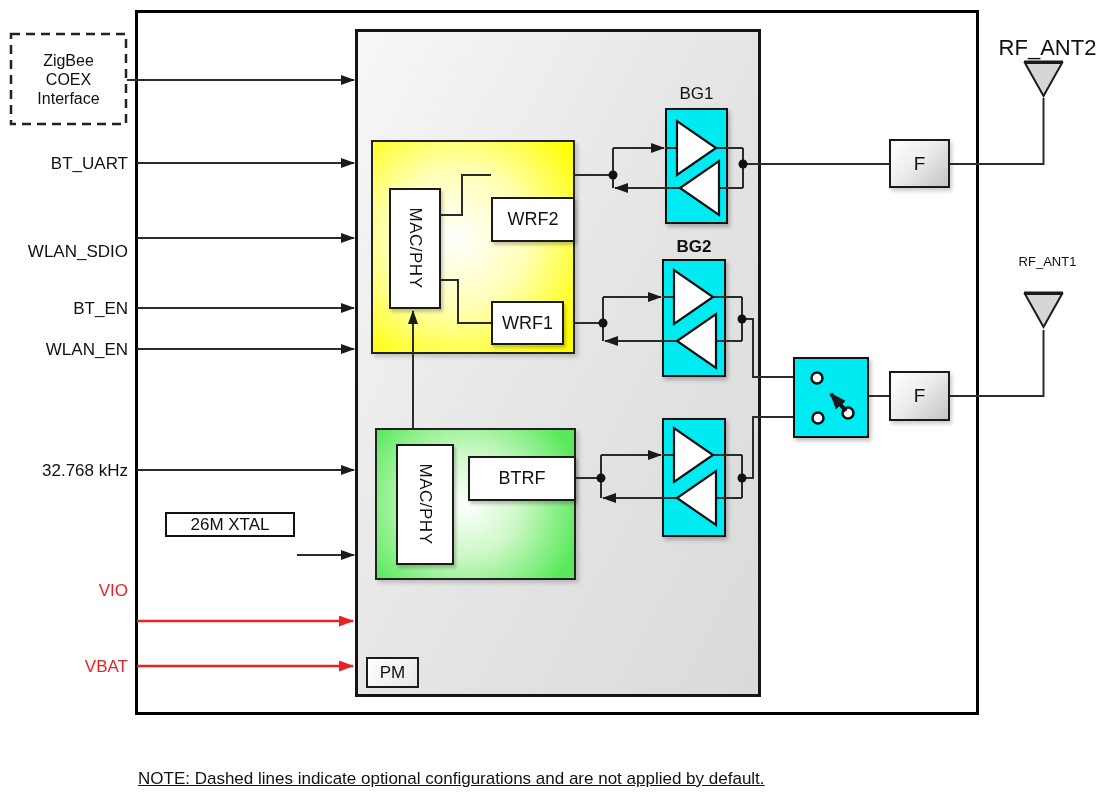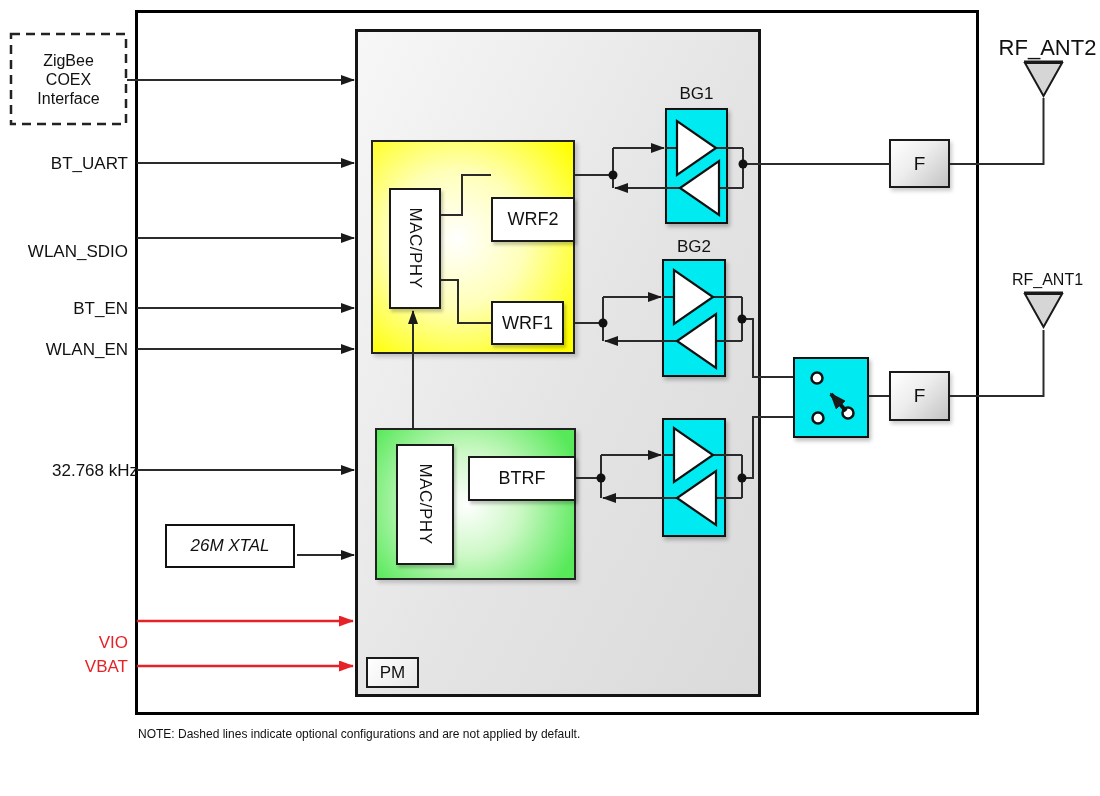--- a/index.html
+++ b/index.html
@@ -51,21 +51,21 @@
     font-size:17px;
   }
   
   .sig{left:0;width:128px;text-align:right;font-size:17px;white-space:nowrap;}
   .sig.red{color:var(--red,#e62228);}
   .blk-label{text-align:center;font-size:17px;white-space:nowrap;}
   .zigbee{left:10px;top:33px;width:117px;height:92px;display:flex;flex-direction:column;
     align-items:center;justify-content:center;font-size:16px;line-height:19px;text-align:center;}
   .vtext{position:absolute;white-space:nowrap;font-size:17px;letter-spacing:.5px;
     transform:translate(-50%,-50%) rotate(90deg);}
-  .note{left:138px;top:727px;font-size:12px;white-space:nowrap;}
+  .note{left:138px;top:769px;font-size:17px;white-space:nowrap;text-decoration:underline;}
   
   #overlay{position:absolute;left:0;top:0;pointer-events:none;}
   .wire{stroke:var(--line,#2b2b2b);stroke-width:2;fill:none;}
   .wire-red{stroke:var(--red,#e62228);stroke-width:2.5;fill:none;}
   .dash-rect{stroke:#222;stroke-width:2.5;fill:none;stroke-dasharray:9 6;}
   .amp-tri{fill:#fff;stroke:#111;stroke-width:2.2;stroke-linejoin:miter;}
   .dot{fill:#111;}
   .sw-circle{fill:#fff;stroke:#111;stroke-width:2.5;}
   .sw-lever{stroke:#111;stroke-width:4;fill:none;}
   .ant-shape{fill:var(--antenna-fill,#d6d6d6);stroke:#1a1a1a;stroke-width:2;}
@@ -84,25 +84,25 @@
   <div class="abs zigbee">
     <span>ZigBee</span>
     <span>COEX</span>
     <span>Interface</span>
   </div>
 
   <div class="abs sig" style="top:154px;">BT_UART</div>
   <div class="abs sig" style="top:229px;margin-top:13px;">WLAN_SDIO</div>
   <div class="abs sig" style="top:299px;">BT_EN</div>
   <div class="abs sig" style="top:340px;">WLAN_EN</div>
-  <div class="abs sig" style="top:461px;margin-left:10px;">32.768 kHz</div>
-  <div class="abs sig red" style="top:633px;">VIO</div>
+  <div class="abs sig" style="top:461px;">32.768 kHz</div>
+  <div class="abs sig red" style="top:581px;">VIO</div>
   <div class="abs sig red" style="top:657px;">VBAT</div>
 
-  <div class="abs xtal-box" style="left:165px;top:524px;width:130px;height:44px;font-style:italic;">
+  <div class="abs xtal-box" style="left:165px;top:512px;width:130px;height:25px;">
     <span>26M XTAL</span>
   </div>
 
   <div class="abs wlan-block" style="left:371px;top:140px;width:204px;height:214px;"></div>
   <div class="abs white-box" style="left:389px;top:188px;width:52px;height:121px;"></div>
   <div class="vtext" style="left:415px;top:248px;">MAC/PHY</div>
   <div class="abs white-box" style="left:491px;top:153px;width:84px;height:45px;margin-top:44px;">
     <span>WRF2</span>
   </div>
   <div class="abs white-box" style="left:491px;top:301px;width:73px;height:44px;">
@@ -116,37 +116,37 @@
     <span>BTRF</span>
   </div>
 
   <div class="abs pm-box" style="left:366px;top:649px;width:53px;height:31px;margin-top:8px;">
     <span>PM</span>
   </div>
 
   <div class="abs blk-label" style="left:665px;top:84px;width:63px;">BG1</div>
   <div class="abs amp-box" style="left:665px;top:108px;width:63px;height:116px;"></div>
 
-  <div class="abs blk-label" style="left:662px;top:237px;width:64px;">BG2</div>
+  <div class="abs blk-label" style="left:662px;top:237px;width:64px;font-weight:bold;">BG2</div>
   <div class="abs amp-box" style="left:662px;top:259px;width:64px;height:118px;"></div>
 
   <div class="abs blk-label" style="left:662px;top:396px;width:64px;margin-top:28px;">BT</div>
   <div class="abs amp-box" style="left:662px;top:418px;width:64px;height:119px;"></div>
 
   <div class="abs spdt-box" style="left:793px;top:357px;width:76px;height:81px;"></div>
 
   <div class="abs f-box" style="left:889px;top:139px;width:61px;height:49px;">
     <span>F</span>
   </div>
   <div class="abs f-box" style="left:889px;top:371px;width:61px;height:50px;">
     <span>F</span>
   </div>
 
   <div class="abs blk-label" style="left:995px;top:35px;width:105px;font-size:22px;">RF_ANT2</div>
-  <div class="abs blk-label" style="left:995px;top:271px;width:105px;font-size:16px;">RF_ANT1</div>
+  <div class="abs blk-label" style="left:995px;top:254px;width:105px;font-size:13px;">RF_ANT1</div>
 
   <div class="abs note">NOTE: Dashed lines indicate optional configurations and are not applied by default.</div>
 
   <svg id="overlay" width="1100" height="796" viewBox="0 0 1100 796">
     <defs>
       <marker id="ah" markerUnits="userSpaceOnUse" markerWidth="14" markerHeight="10" refX="13" refY="5" orient="auto">
         <path class="mk-dark" d="M0,0 L14,5 L0,10 Z"></path>
       </marker>
       <marker id="ahr" markerUnits="userSpaceOnUse" markerWidth="15" markerHeight="11" refX="14" refY="5.5" orient="auto">
         <path class="mk-red" d="M0,0 L15,5.5 L0,11 Z"></path>

